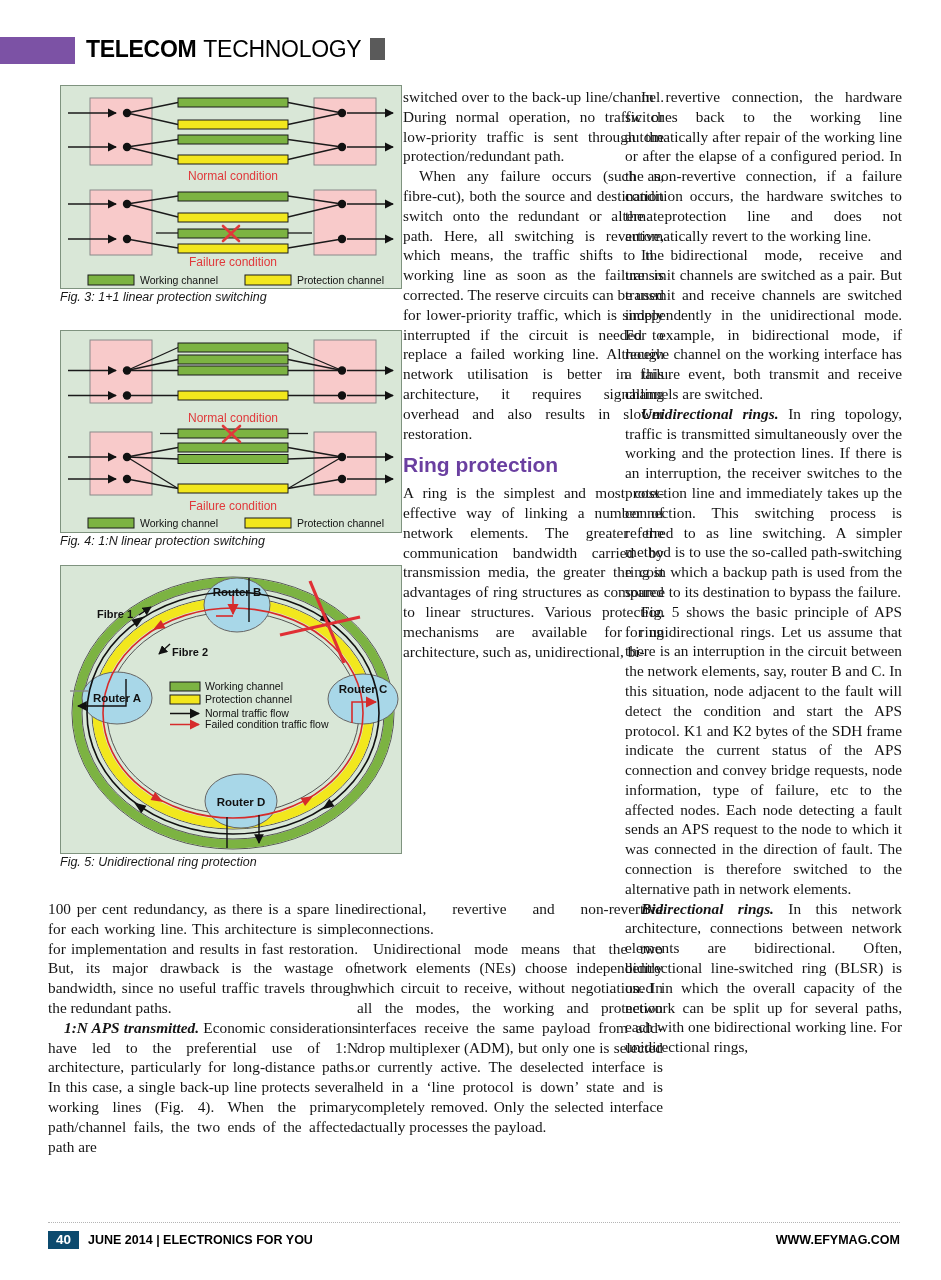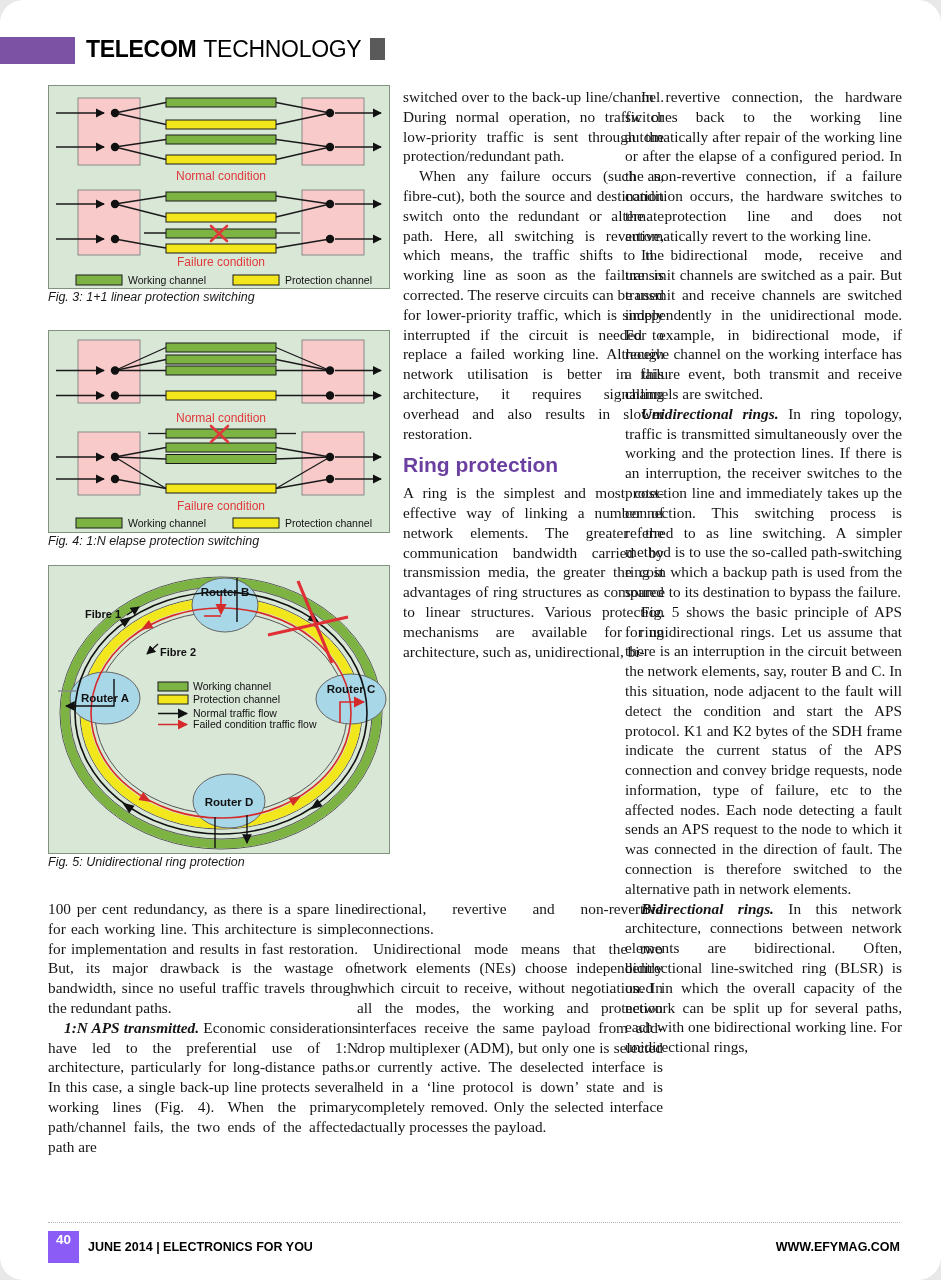--- a/index.html
+++ b/index.html
@@ -1,26 +1,26 @@
 <!DOCTYPE html>
 <html><head>
 <meta charset="utf-8">
 <style>
   html,body{margin:0;padding:0;background:#e8e8e8;}
   .page{position:relative;width:941px;height:1280px;background:#ffffff;overflow:hidden;
-        font-family:"Liberation Serif", serif;color:#141414;border-radius:23px;}
+        font-family:"Liberation Serif", serif;color:#141414;}
   
   .header-bar{position:absolute;left:0;top:37px;width:75px;height:27px;background:#7c52a5;}
   .header-title{position:absolute;left:86px;top:36px;font-family:"Liberation Sans",sans-serif;
         font-size:23px;letter-spacing:-0.3px;color:#000;white-space:nowrap;}
   .header-title .t1{font-weight:bold;}
   .header-title .t2{font-weight:normal;margin-left:7px;}
   .header-sq{display:inline-block;width:15px;height:22px;background:#5a5a5a;margin-left:9px;vertical-align:-3px;}
   
-  .figure{position:absolute;left:48px;width:278px;}
+  .figure{position:absolute;left:60px;width:278px;}
   .fig3{top:85px;} .fig4{top:330px;} .fig5{top:565px;}
   .figure svg{display:block;}
   .caption{margin:1px 0 0 0;font-family:"Liberation Sans",sans-serif;font-style:italic;
         font-size:12.5px;color:#1a1a1a;}
   
   .cond{font-family:"Liberation Sans",sans-serif;font-size:12px;fill:#e0393b;}
   .dlegend{font-family:"Liberation Sans",sans-serif;font-size:10.5px;fill:#111;}
   .rlabel{font-family:"Liberation Sans",sans-serif;font-size:11.5px;font-weight:bold;fill:#111;}
   .flabel{font-family:"Liberation Sans",sans-serif;font-size:11px;font-weight:bold;fill:#111;}
   .wire{stroke:#1a1a1a;stroke-width:1.3;fill:none;}
@@ -36,21 +36,21 @@
   .col-middle-top{left:403px;top:87px;width:261px;}
   .col-right{left:625px;top:87px;width:277px;}
   .col-left-bottom{left:48px;top:899px;width:310px;}
   .col-middle-bottom{left:357px;top:899px;width:306px;}
   .ring-heading{font-family:"Liberation Sans",sans-serif;font-weight:bold;color:#6a3fa0;
         font-size:21px;margin:12px 0 8px 0;text-align:left;}
   
   .footer{position:absolute;left:48px;top:1222px;width:852px;border-top:1px dotted #b5b5b5;
         padding-top:8px;display:flex;align-items:center;
         font-family:"Liberation Sans",sans-serif;font-weight:bold;font-size:12.5px;color:#000;}
-  .pagebox{background:#8b5cf6;color:#fff;padding:1px 8px 16px 8px;margin-right:9px;font-size:13.5px;}
+  .pagebox{background:#0c4a6e;color:#fff;padding:1px 8px 2px 8px;margin-right:9px;font-size:13.5px;}
   .website{margin-left:auto;}
 </style>
 </head>
 <body>
 
 <div class="page">
 
   <div class="header-bar"></div>
   <div class="header-title">
     <span class="t1">TELECOM</span><span class="t2">TECHNOLOGY</span><span class="header-sq"></span>
@@ -206,21 +206,21 @@
         <text class="cond" x="173" y="180" text-anchor="middle">Failure condition</text>
       </g>
 
       <g>
         <rect class="gbar" x="28" y="188" width="46" height="10"></rect>
         <text class="dlegend" x="80" y="197">Working channel</text>
         <rect class="ybar" x="185" y="188" width="46" height="10"></rect>
         <text class="dlegend" x="237" y="197">Protection channel</text>
       </g>
     </svg>
-    <p class="caption">Fig. 4: 1:N elapse protection switching</p>
+    <p class="caption">Fig. 4: 1:N linear protection switching</p>
   </div>
 
   <div class="figure fig5">
     <svg width="342" height="289" viewBox="0 0 342 289">
       <defs>
         <marker id="ah5" viewBox="0 0 10 10" refX="9" refY="5" markerWidth="7" markerHeight="7" orient="auto">
             <path d="M0,0 L10,5 L0,10 z" fill="#111"></path>
           </marker>
         <marker id="ar5" viewBox="0 0 10 10" refX="9" refY="5" markerWidth="7" markerHeight="7" orient="auto">
             <path d="M0,0 L10,5 L0,10 z" fill="#d62b2b"></path>

